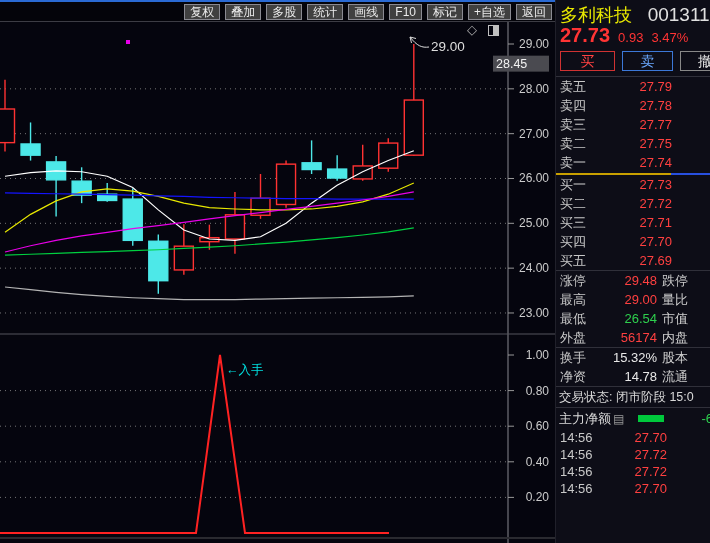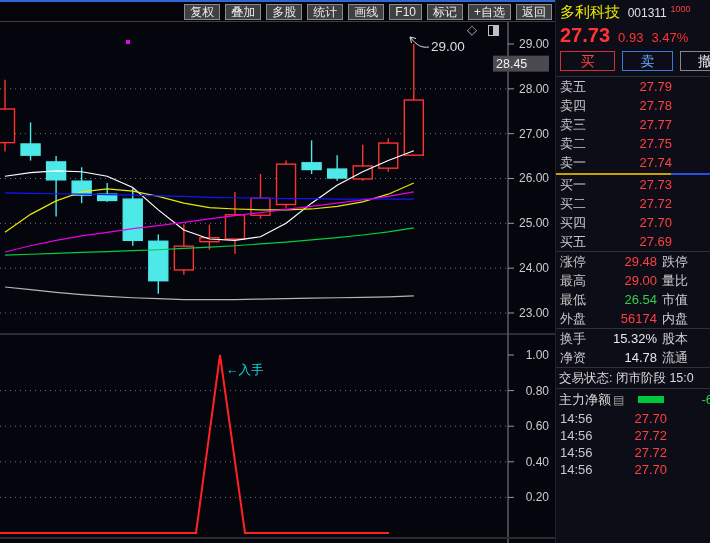--- a/index.html
+++ b/index.html
@@ -14,22 +14,22 @@
         background:#404040;white-space:nowrap;cursor:default;}
   .chart-wrap{position:relative;width:555px;height:521px;background:#05050e;overflow:hidden;}
   .chart-wrap svg{position:absolute;left:0;top:0;}
   .diamond-ico{position:absolute;left:467px;top:0;color:#b0b0b0;font-size:13px;line-height:15px;}
   .panel-ico{position:absolute;left:488px;top:3px;width:11px;height:11px;border:1px solid #c0c0c0;}
   .panel-ico div{position:absolute;right:0;top:0;width:5px;height:9px;background:#c0c0c0;}
   
   .panel{width:155px;height:543px;background:#0d0d17;color:#ccc;font-size:13px;
          border-left:1px solid #20202a;overflow:hidden;position:relative;}
   .name-row{padding:3px 0 0 4px;white-space:nowrap;height:22px;}
-  .stk-name{color:#e8e800;font-size:15px;}
-  .stk-code{color:#e0e0e0;font-size:12px;margin-left:4px;}
+  .stk-name{color:#e8e800;font-size:18px;}
+  .stk-code{color:#e0e0e0;font-size:19px;margin-left:12px;}
   .stk-sup{color:#ff4040;font-size:9px;vertical-align:super;}
   .price-row{display:flex;align-items:baseline;gap:8px;padding:2px 0 0 4px;height:26px;}
   .big-price{color:#ff3434;font-size:20px;font-weight:bold;}
   .chg,.pct{color:#ff3434;font-size:13px;}
   .btn-row{position:relative;height:28px;}
   .qbtn{position:absolute;top:3px;height:20px;line-height:18px;text-align:center;font-size:14px;background:#0d0d17;}
   .qbtn.buy{left:4px;width:55px;border:1px solid #d03232;color:#ff4242;}
   .qbtn.sell{left:66px;width:51px;border:1px solid #3c78d8;color:#6aa8ff;}
   .qbtn.cancel{left:124px;width:50px;border:1px solid #888;color:#e8e8e8;}
   .sep{height:1px;background:#30303a;}
@@ -228,20 +228,24 @@
 
     <div class="row">
       <span class="lbl">买一</span>
       <span class="val c-red">27.73</span>
     </div>
     <div class="row">
       <span class="lbl">买二</span>
       <span class="val c-red">27.72</span>
     </div>
     <div class="row">
+      <span class="lbl">买三</span>
+      <span class="val c-red">27.71</span>
+    </div>
+    <div class="row">
       <span class="lbl">买四</span>
       <span class="val c-red">27.70</span>
     </div>
     <div class="row">
       <span class="lbl">买五</span>
       <span class="val c-red">27.69</span>
     </div>
 
     <div class="sep"></div>
 

